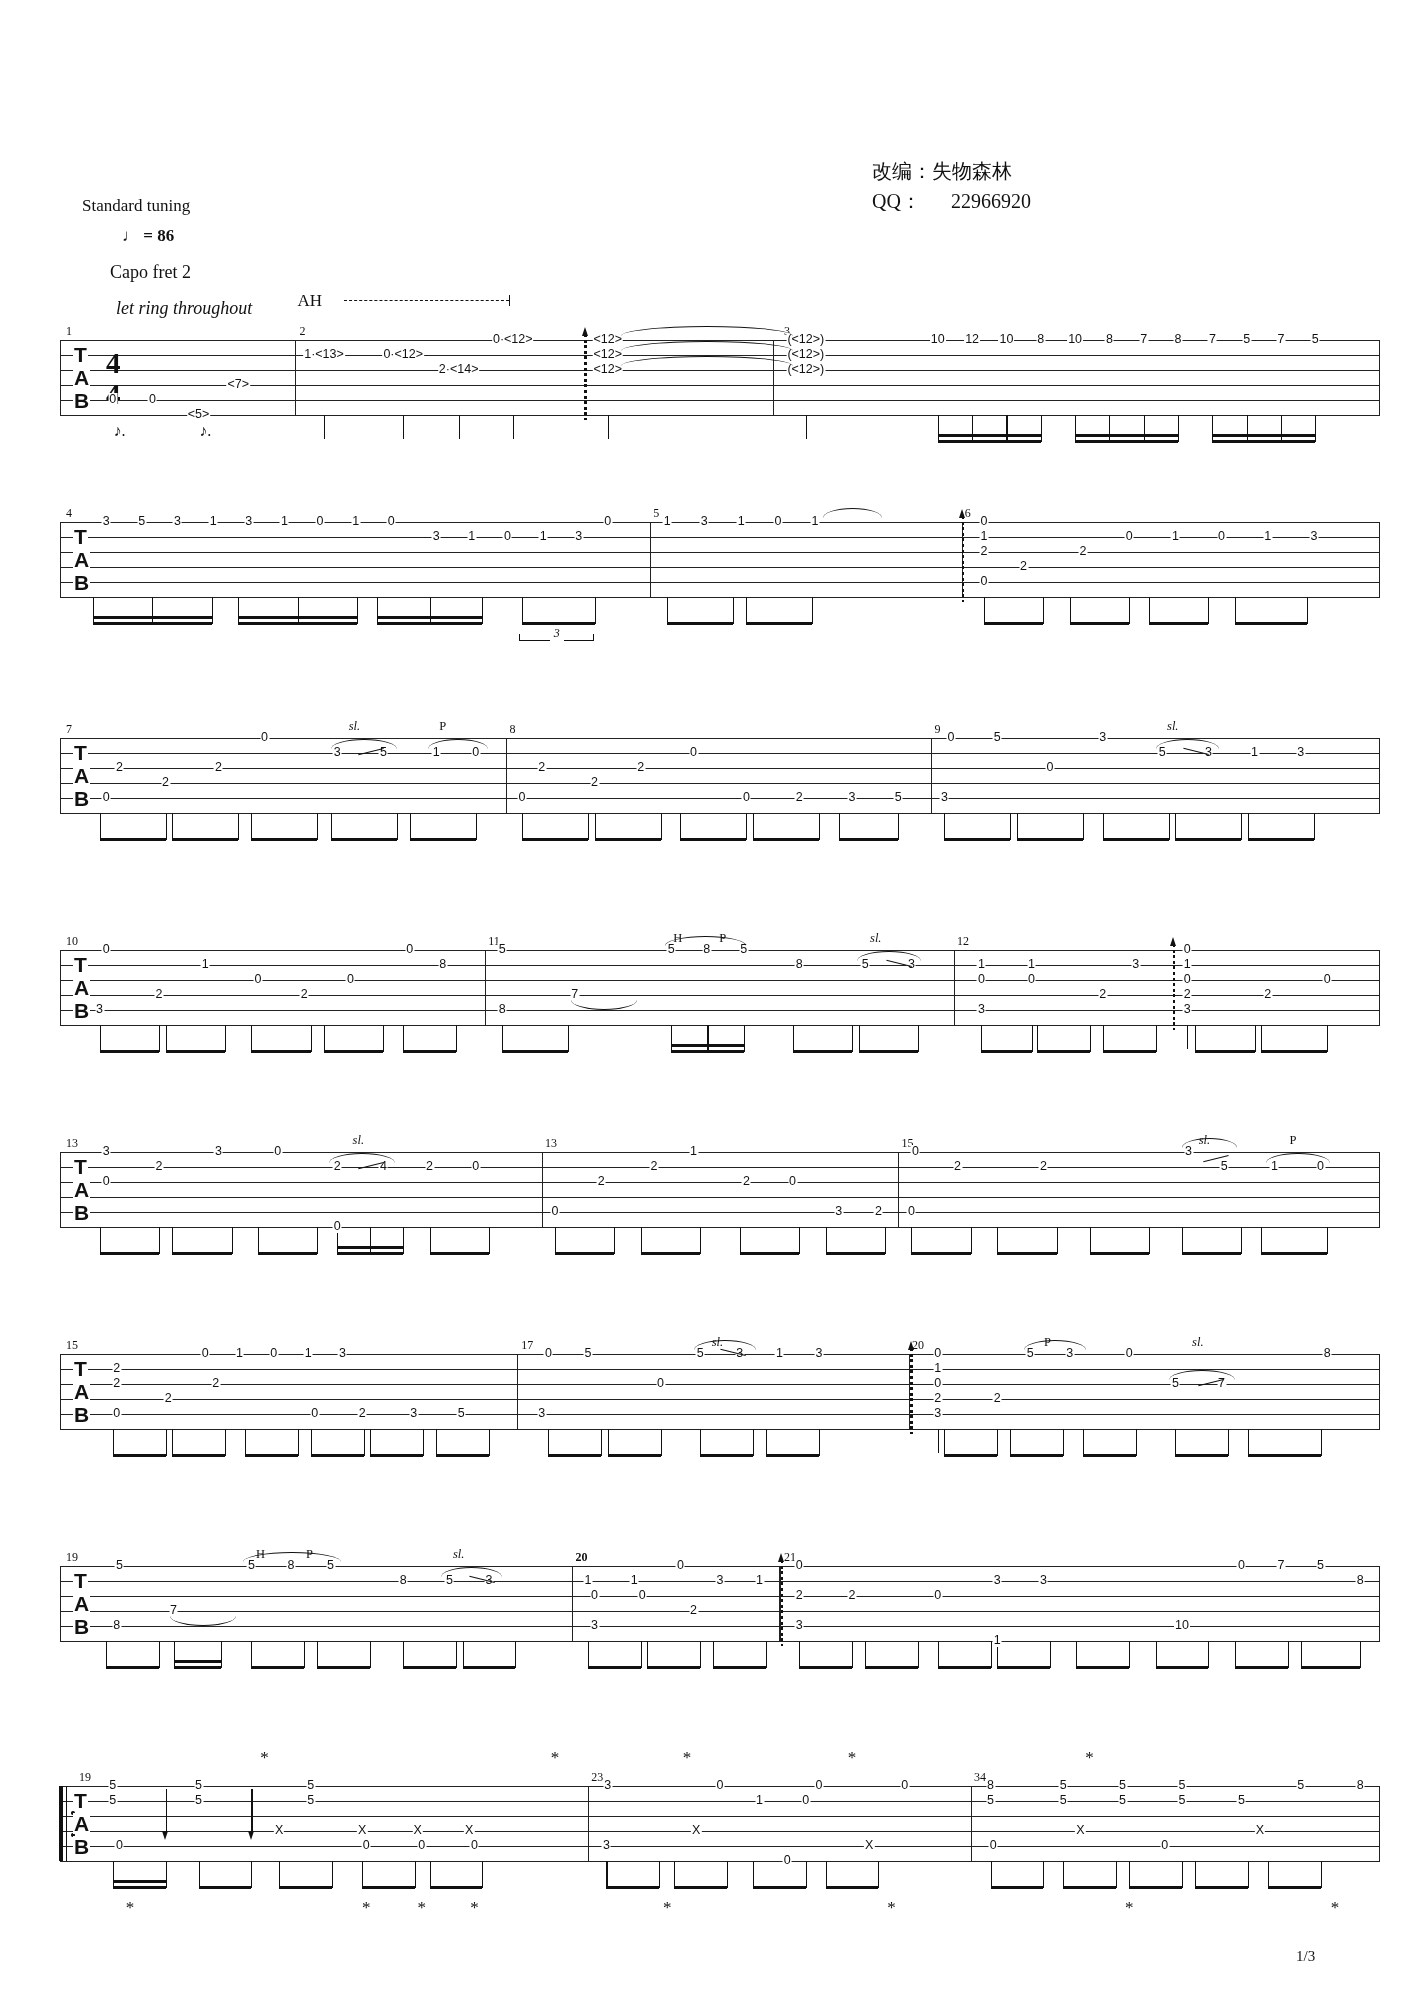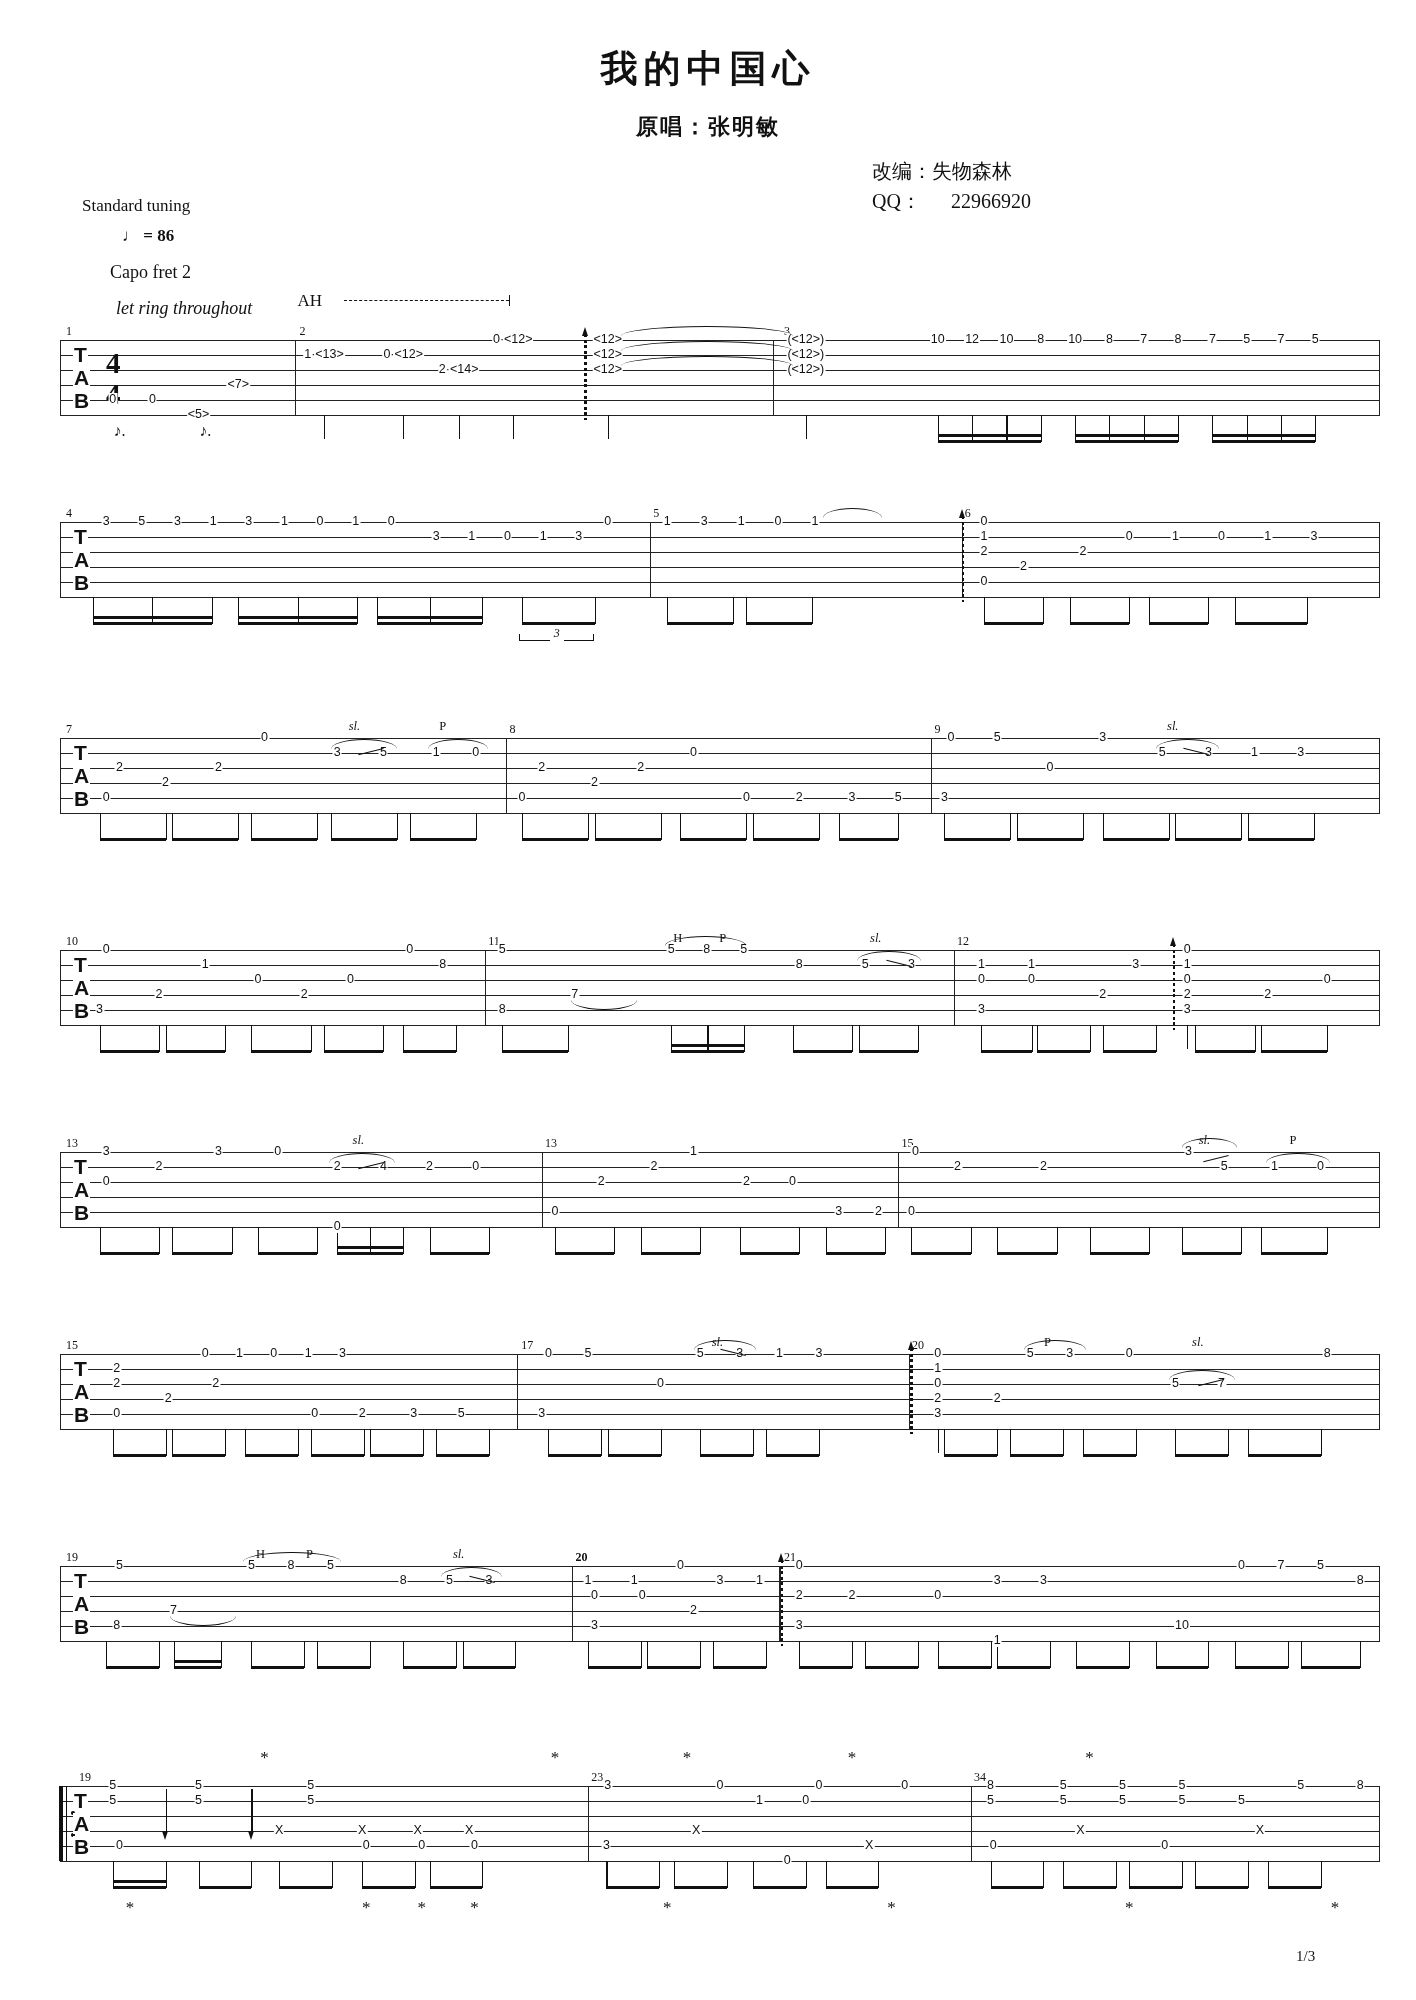--- a/index.html
+++ b/index.html
@@ -46,22 +46,20 @@
   .ah-dash{position:absolute;top:-40px;border-top:1.6px dashed #111;}
   .ah-tick{position:absolute;top:-45px;width:1.6px;height:11px;background:#111;}
   .rpt-thick{position:absolute;left:-1px;top:0;width:4px;height:75px;background:#111;}
   .rpt-thin{position:absolute;left:6px;top:0;width:1.2px;height:75px;background:#111;}
   .rpt-dot{position:absolute;left:11px;width:3.5px;height:3.5px;border-radius:50%;background:#111;}
 </style>
 </head>
 <body>
 
 <div class="page">
-  <div class="title">我的中国心</div>
-  <div class="subtitle">原唱：张明敏</div>
   <div class="credit1">改编：失物森林</div>
   <div class="credit2">QQ：      22966920</div>
   <div class="meta-tuning">Standard tuning</div>
   <div class="meta-tempo">♩ = 86</div>
   <div class="meta-capo">Capo fret 2</div>
   <div class="meta-letring">let ring throughout</div>
   <div id="systems">
       <div class="sys" style="top: 340px;">
         <div class="ln" style="top: 0px;"></div>
         <div class="ln" style="top: 15px;"></div>

